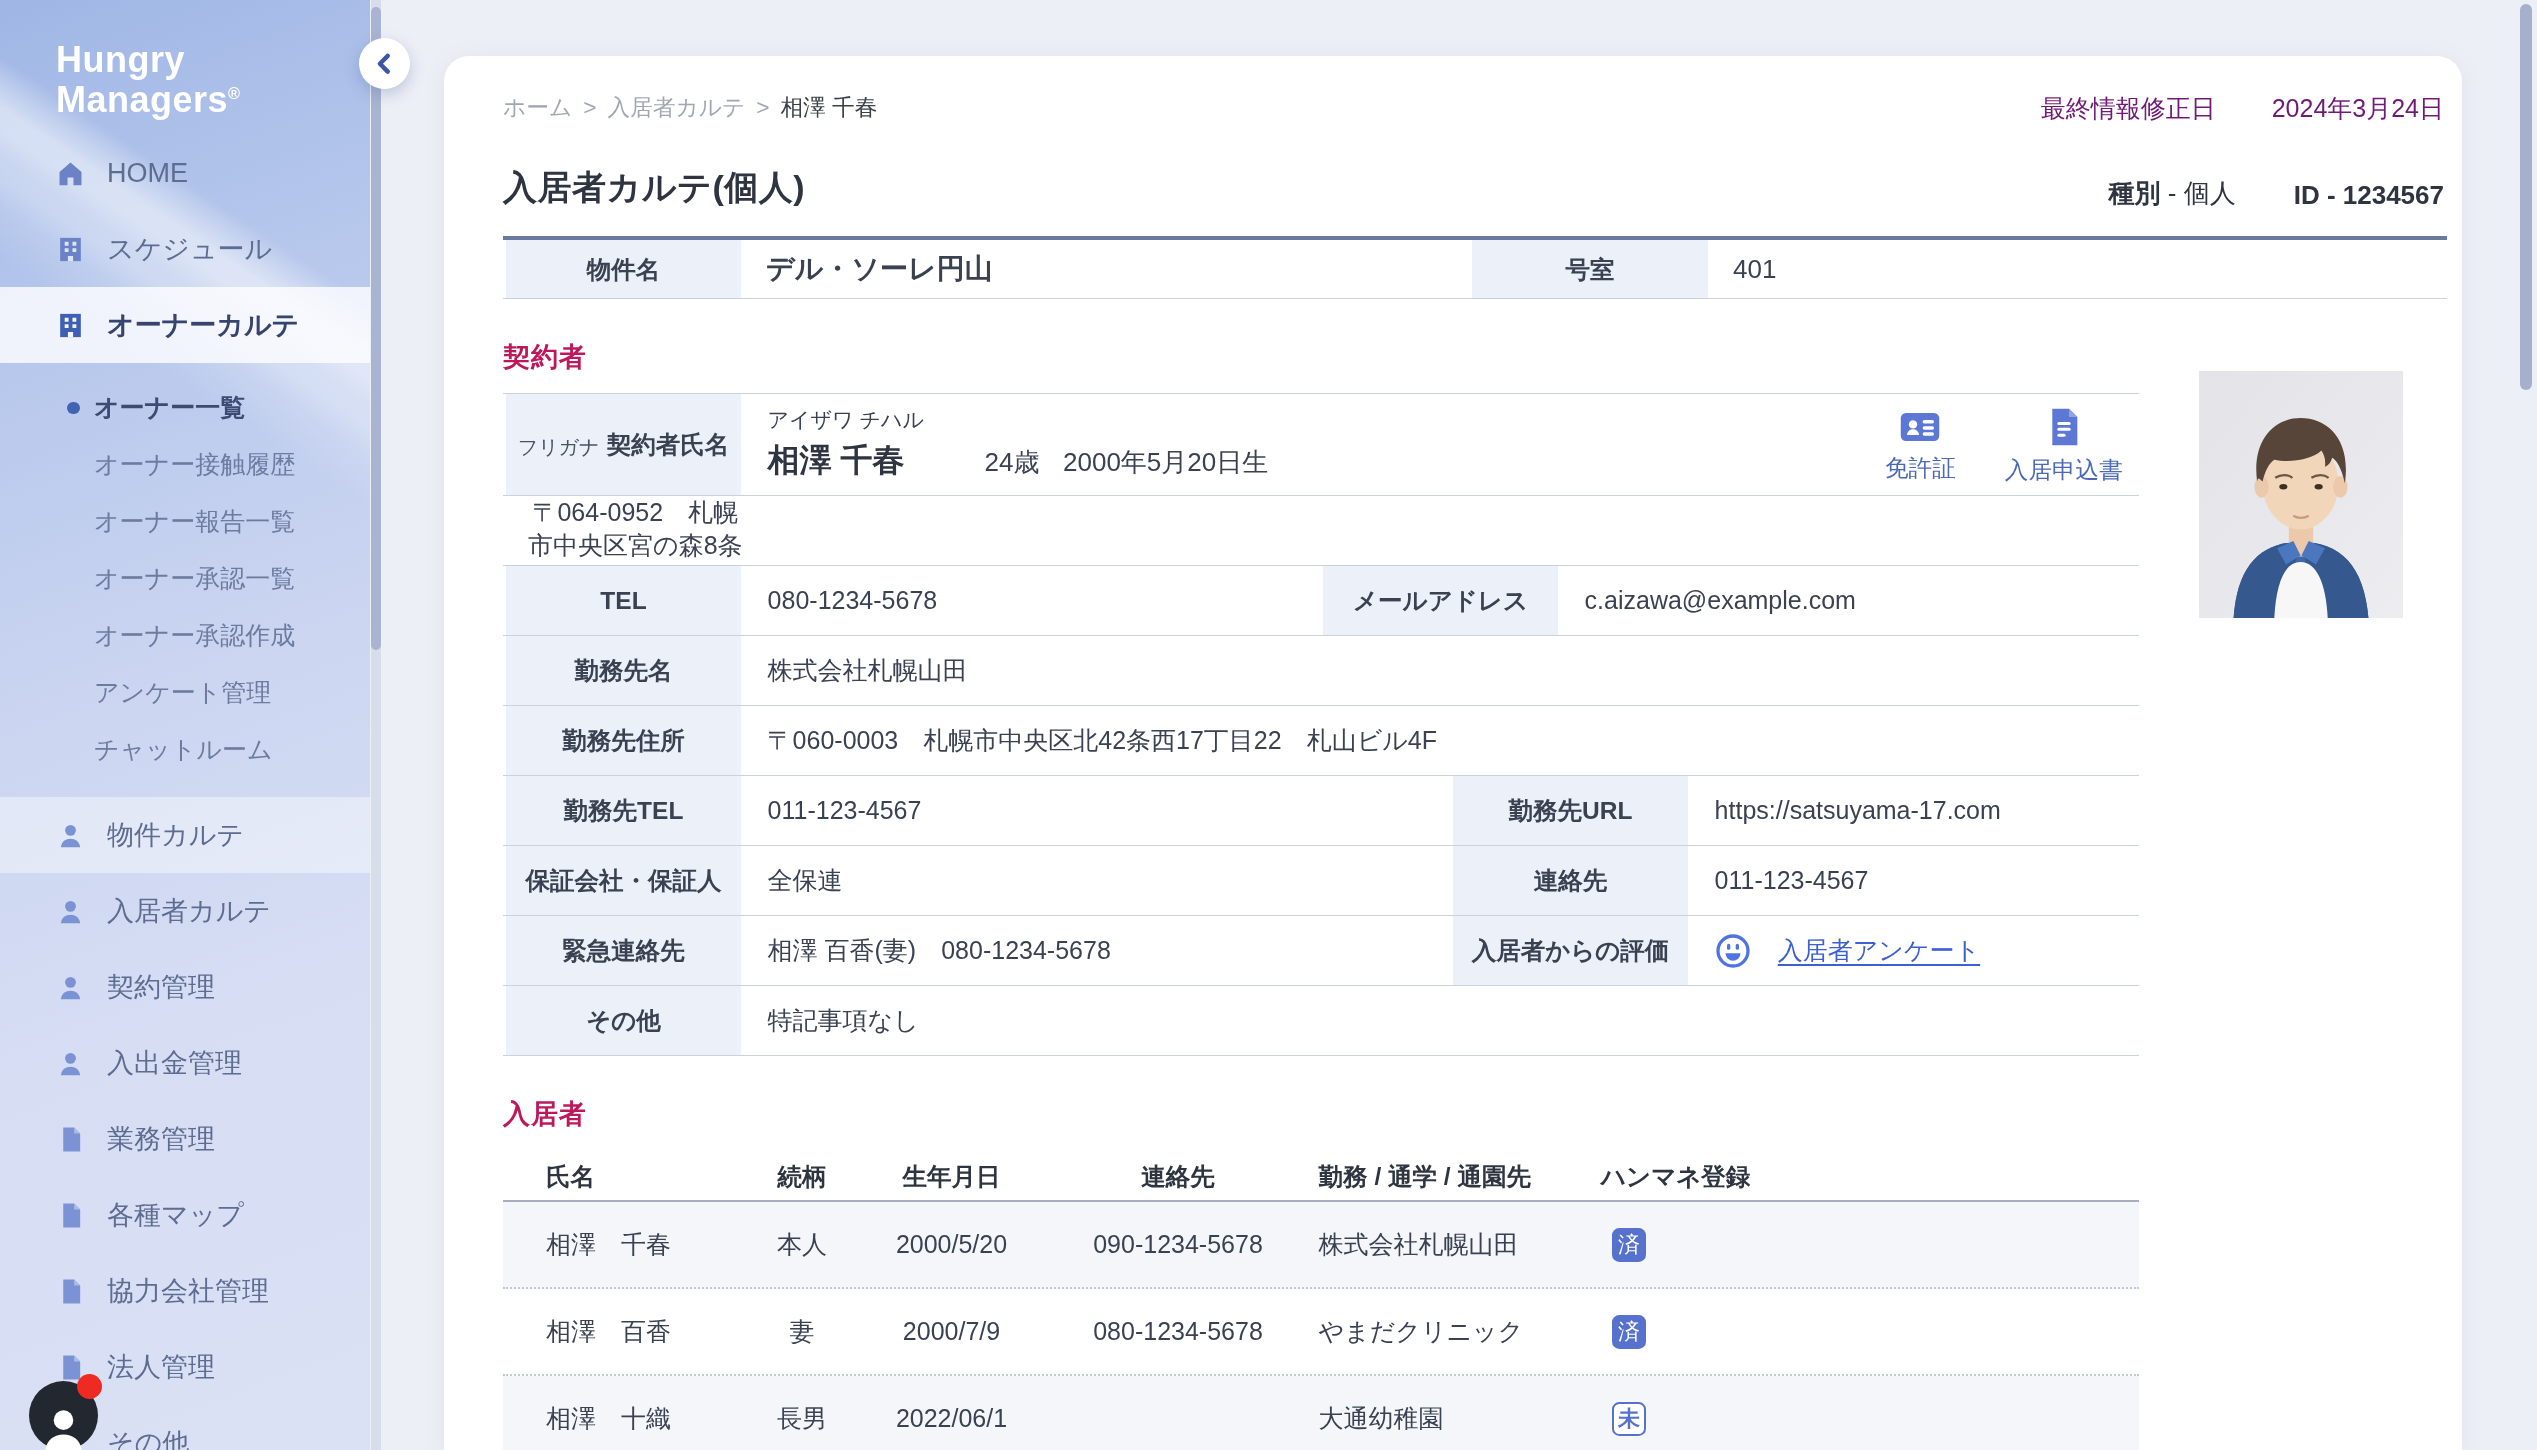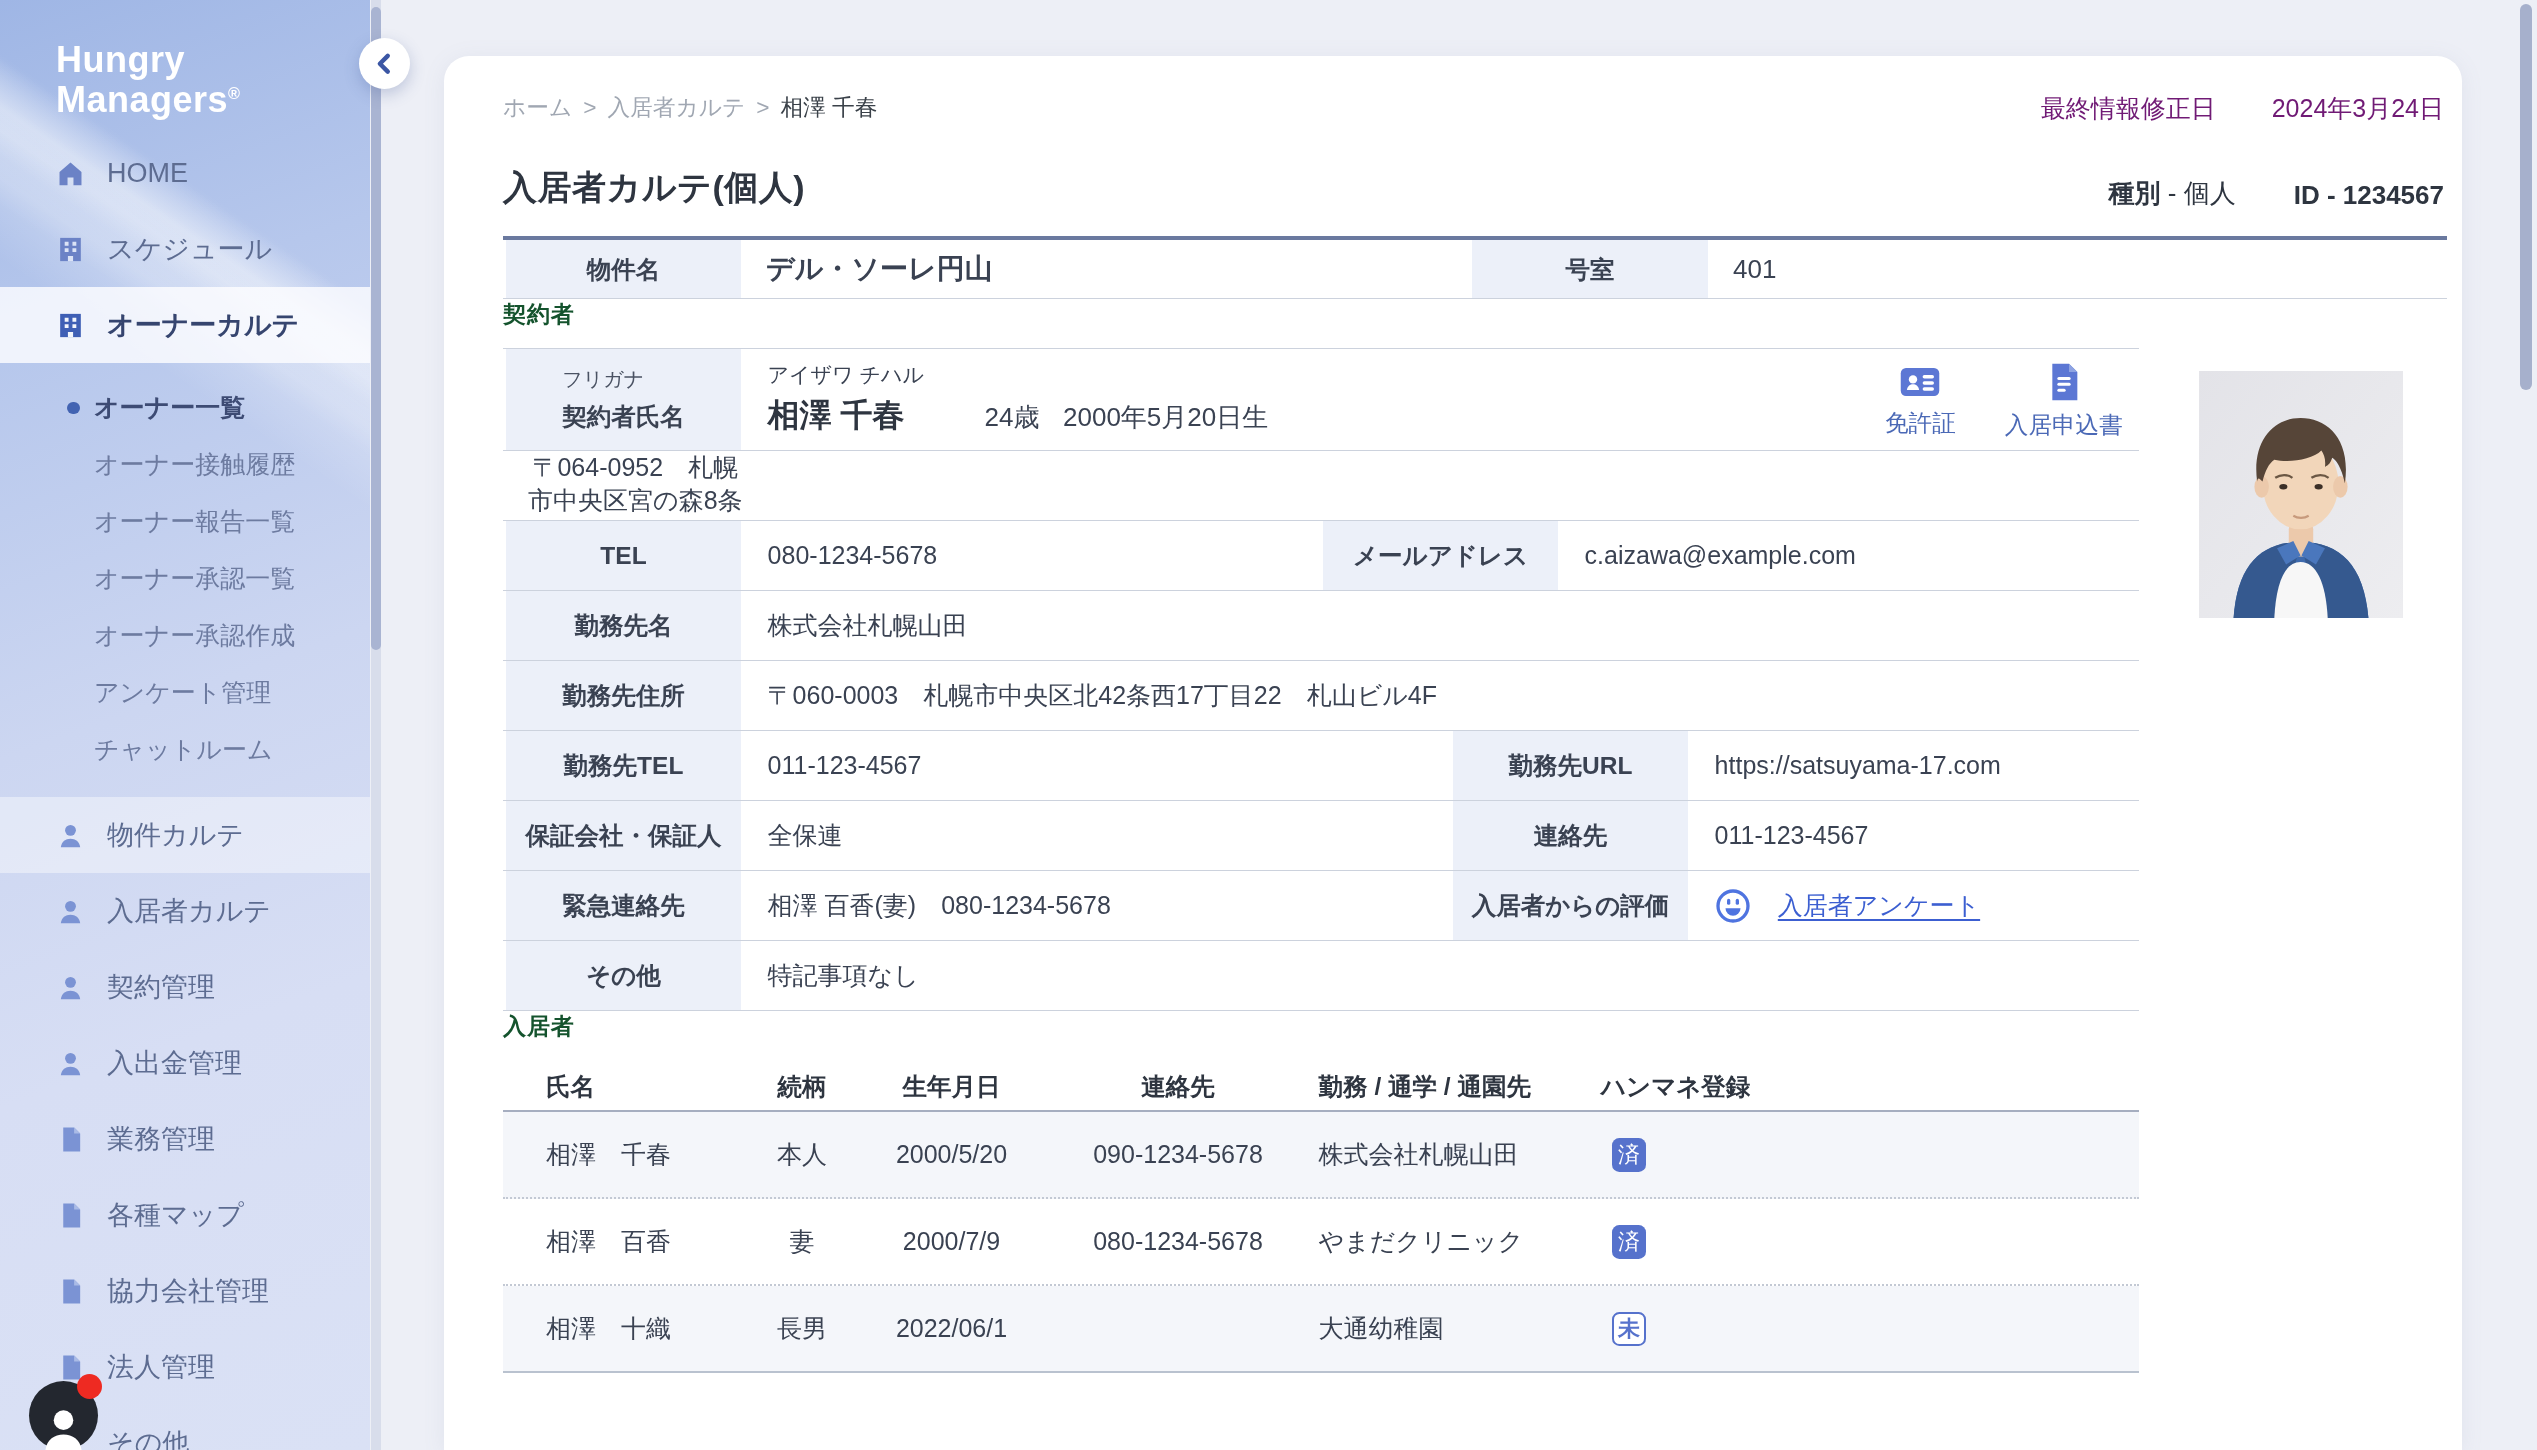--- a/index.html
+++ b/index.html
@@ -71,30 +71,30 @@
   .titlerow { display:flex; justify-content:space-between; align-items:flex-end; margin-top:40px; }
   .page-title { font-size:34px; font-weight:bold; color:#2e3540; letter-spacing:0.5px; }
   .meta-ids { font-size:26px; color:#2e3540; display:flex; gap:58px; align-items:flex-end; }
   .meta-ids .tb { font-weight:bold; }
   
   .ptable { margin-top:25px; width:1944px; border-top:4.5px solid #6a799f; border-bottom:1.8px solid #ccd2dd; display:grid; grid-template-columns:241px 725px 242px 1fr; height:63px; }
   .plabel { background:#ecf0f9; display:flex; align-items:center; justify-content:center; font-size:24.5px; font-weight:bold; color:#3a4252; border-left:3.6px solid #fff; border-right:3.6px solid #fff; }
   .pvalue { display:flex; align-items:center; padding-left:22px; font-size:26px; }
   .pvalue.bold { font-weight:bold; font-size:28px; }
   
-  .section-title { font-size:23px; color:#14532d; font-weight:bold; letter-spacing:0.9px; }
+  .section-title { margin-top:40px; font-size:27px; color:#be185d; font-weight:bold; letter-spacing:0.9px; }
   
   .ctable { margin-top:18px; width:1636px; border-top:1.8px solid #ccd2dd; position:relative; }
   .crow { display:grid; border-bottom:1.8px solid #ccd2dd; height:70px; }
   .crow.first { height:102px; grid-template-columns:241px 1fr 254px; }
   .crow.full { grid-template-columns:241px 1fr; }
   .crow.split-mail { grid-template-columns:241px 576px 241px 1fr; }
   .crow.split { grid-template-columns:241px 706px 241px 1fr; }
   .clabel { background:#ecf0f9; display:flex; align-items:center; justify-content:center; font-size:24.5px; font-weight:bold; color:#3a4252; border-left:3.6px solid #fff; border-right:3.6px solid #fff; text-align:center; }
-  .clabel .stack { display:flex; flex-direction:column; align-items:flex-start; gap:7.3px; }
+  .clabel .stack { display:flex; flex-direction:row; align-items:flex-end; gap:7.3px; }
   .clabel .small { font-size:20px; font-weight:normal; color:#4a5263; }
   .cvalue { display:flex; align-items:center; padding-left:23.6px; font-size:25px; color:#3a4252;text-align:center; }
   .namecell { flex-direction:column; align-items:flex-start; justify-content:center; gap:5.4px; }
   .furigana { font-size:21px; color:#3a4252; }
   .nameline { display:flex; align-items:baseline; }
   .cname { font-size:32px; font-weight:bold; color:#2e3540; }
   .cage { font-size:26px; margin-left:80px; }
   .cbirth { font-size:26px; margin-left:23.6px; }
   .docs { display:flex; align-items:center; justify-content:flex-start; gap:49px; padding-top:3.6px; }
   .docbtn { display:flex; flex-direction:column; align-items:center; gap:7.3px; cursor:pointer; }

